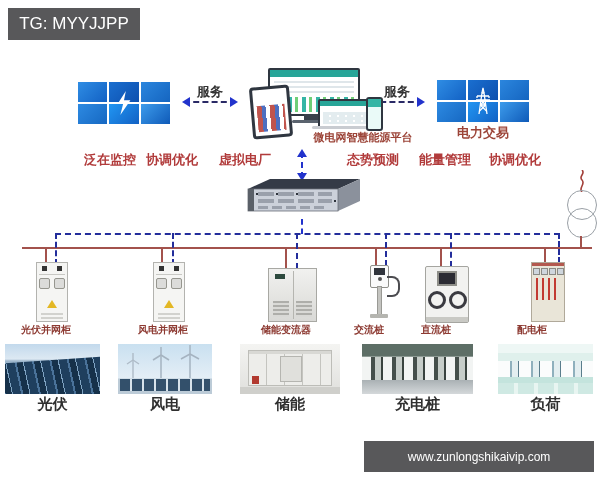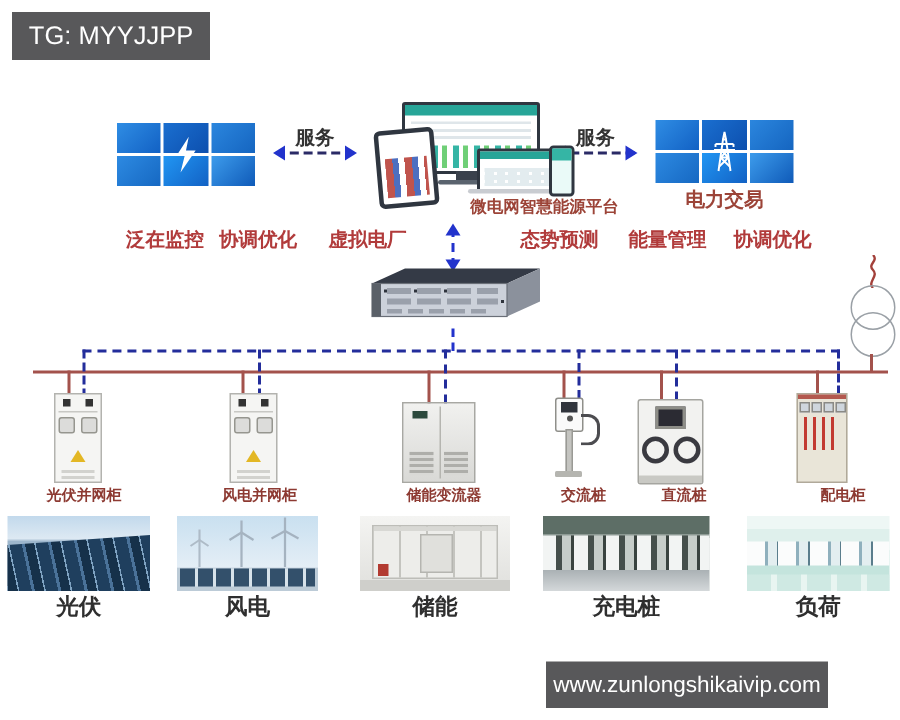--- a/index.html
+++ b/index.html
@@ -3,21 +3,21 @@
 <meta charset="utf-8">
 <style>
   html,body{margin:0;padding:0;background:#fff;font-family:"Liberation Sans",sans-serif;}
   #stage{position:relative;width:600px;height:480px;background:#fff;overflow:hidden;}
   .abs{position:absolute;}
   
   .darkbar{position:absolute;background:#58585a;color:#fff;display:flex;align-items:center;justify-content:center;}
   
   .lbl{position:absolute;font-weight:bold;color:#9c4438;text-align:center;white-space:nowrap;}
   .feat{position:absolute;font-weight:bold;color:#b13b3b;font-size:13px;white-space:nowrap;}
-  .devlbl{position:absolute;font-weight:bold;color:#8d3a32;font-size:10px;text-align:right;white-space:nowrap;}
+  .devlbl{position:absolute;font-weight:bold;color:#8d3a32;font-size:10px;text-align:left;white-space:nowrap;}
   .srclbl{position:absolute;font-weight:bold;color:#2f2f2f;font-size:15px;text-align:center;white-space:nowrap;}
   .svclbl{position:absolute;font-weight:bold;color:#333;font-size:13px;text-align:center;white-space:nowrap;}
   
   .bluegrid{position:absolute;display:grid;grid-template-columns:repeat(3,1fr);grid-template-rows:repeat(2,1fr);gap:2px;}
   .bluegrid i{display:block;}
   .bluegrid i:nth-child(1){background:linear-gradient(135deg,#2f8de4,#1261c4);}
   .bluegrid i:nth-child(2){background:linear-gradient(135deg,#1a6fd0,#0d4fae);}
   .bluegrid i:nth-child(3){background:linear-gradient(135deg,#2b86de,#1565c0);}
   .bluegrid i:nth-child(4){background:linear-gradient(135deg,#2d8ae2,#1668c2);}
   .bluegrid i:nth-child(5){background:linear-gradient(135deg,#2196f3,#1261c4);}
@@ -381,17 +381,17 @@
       <div class="ground"></div>
   </div>
   <div class="srclbl" style="left:362px;top:395px;width:111px;">充电桩</div>
 
   <div class="photo ph-load" style="left:498px;width:95px;">
     <div class="machines"></div>
       <div class="floor"></div>
   </div>
   <div class="srclbl" style="left:498px;top:395px;width:95px;">负荷</div>
 
-  <div class="darkbar" style="left:364px;top:441px;width:188px;height:31px;font-size:15px;">
+  <div class="darkbar" style="left:364px;top:441px;width:230px;height:31px;font-size:12px;">
     <span>www.zunlongshikaivip.com</span>
   </div>
 
 </div>
 
 </body></html>

